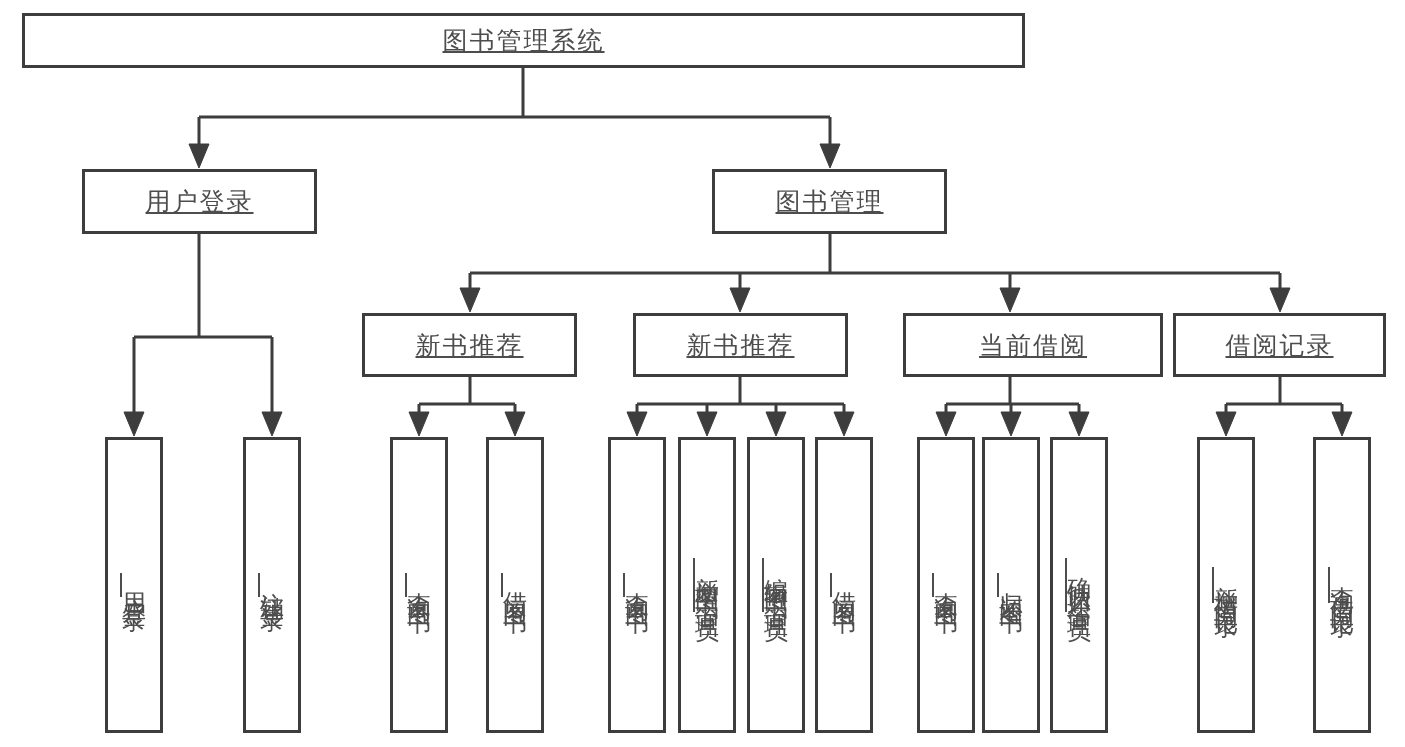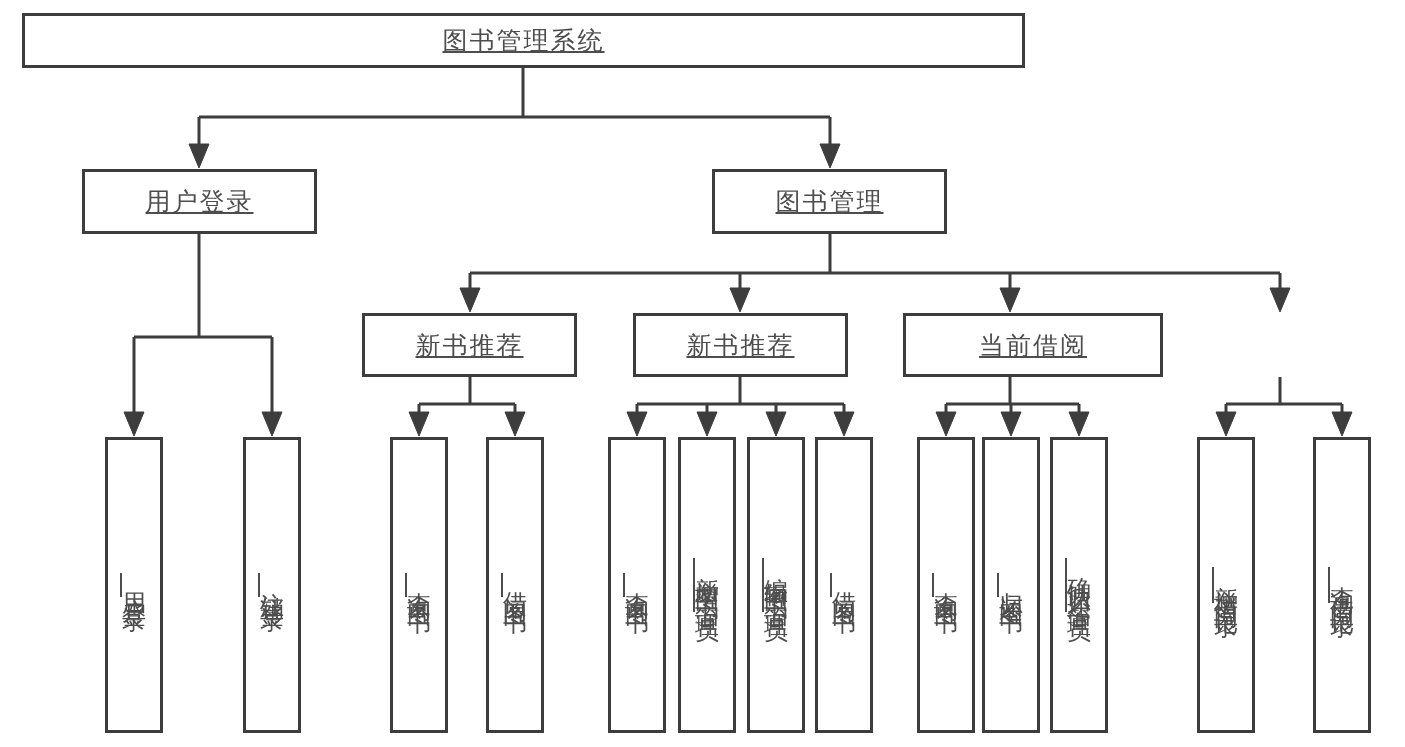--- a/index.html
+++ b/index.html
@@ -70,20 +70,23 @@
 
   <div class="node h" style="left:712px;top:169px;width:235px;height:65px">
     <span>图书管理</span>
   </div>
   <div class="node h" style="left:633px;top:313px;width:215px;height:64px">
     <span>新书推荐</span>
   </div>
   <div class="node h" style="left:903px;top:313px;width:260px;height:64px">
     <span>当前借阅</span>
   </div>
+  <div class="node h" style="left:1173px;top:313px;width:213px;height:64px">
+    <span>借阅记录</span>
+  </div>
 
   <div class="node v" style="left:105px;top:437px;width:58px;height:296px">
     <span>用户登录</span>
   </div>
   <div class="node v" style="left:243px;top:437px;width:58px;height:296px">
     <span>注销登录</span>
   </div>
 
   <div class="node v" style="left:390px;top:437px;width:58px;height:296px">
     <span>查询图书</span>

